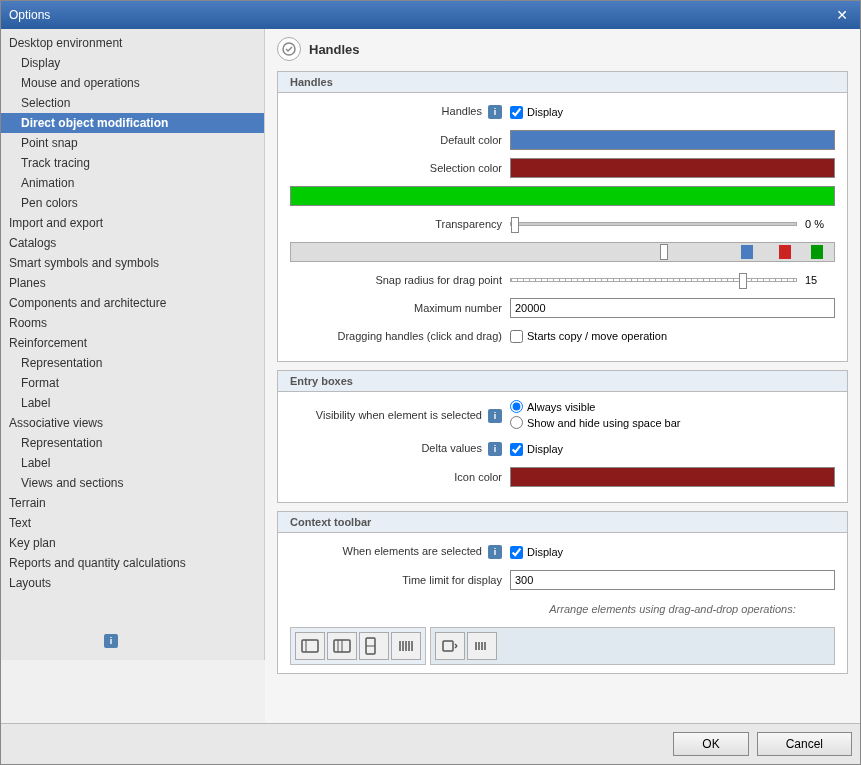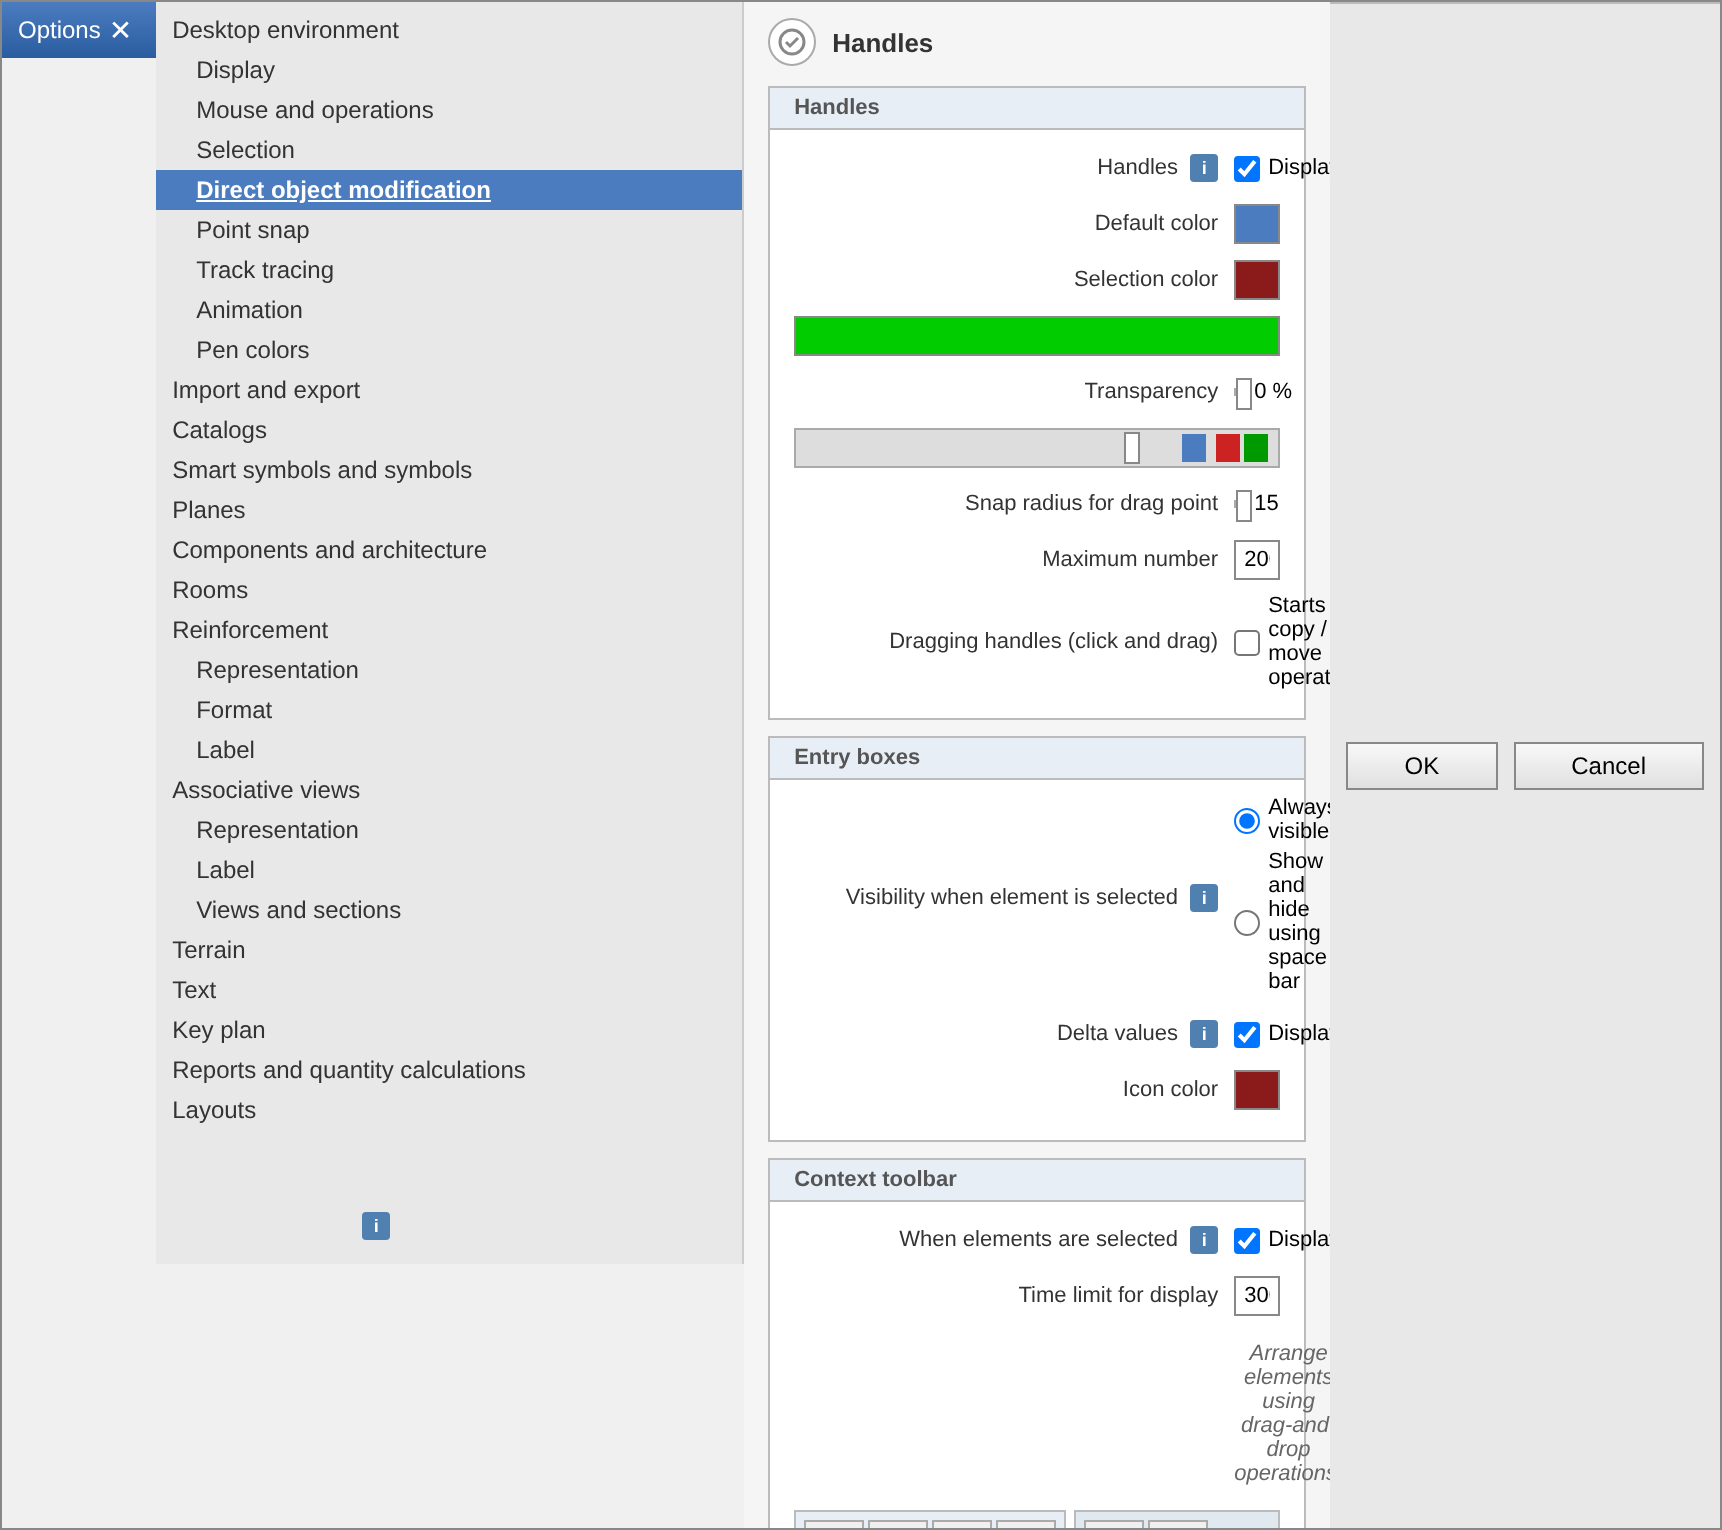--- a/index.html
+++ b/index.html
@@ -12,20 +12,21 @@
       align-items: center;
       width: 861px;
       height: 765px;
     }
     .window {
       width: 861px;
       height: 765px;
       background: #f0f0f0;
       border: 1px solid #888;
       display: flex;
+      flex-direction: column;
     }
     .title-bar {
       background: linear-gradient(to bottom, #4a7cbf, #2a5ca0);
       color: white;
       padding: 4px 8px;
       display: flex;
       justify-content: space-between;
       align-items: center;
       height: 28px;
       flex-shrink: 0;
@@ -41,38 +42,37 @@
       font-size: 14px;
       cursor: pointer;
       padding: 0 4px;
     }
     .window-content {
       display: flex;
       flex: 1;
       overflow: hidden;
     }
     .sidebar {
-      width: 294px;
+      width: 264px;
       background: #e8e8e8;
       border-right: 1px solid #ccc;
       overflow-y: auto;
       padding: 4px 0;
       flex-shrink: 0;
     }
     .sidebar-item {
       padding: 3px 8px;
       cursor: pointer;
       color: #333;
       white-space: nowrap;
     }
     .sidebar-item.selected {
       background: #4a7cbf;
       color: white;
       font-weight: bold;
-      text-decoration: underline;
     }
     .sidebar-item.level1 { padding-left: 20px; }
     .sidebar-item.bold { font-weight: bold; }
     .main-panel {
       flex: 1;
       padding: 8px 12px;
       overflow-y: auto;
       background: #f5f5f5;
     }
     .section-header {

